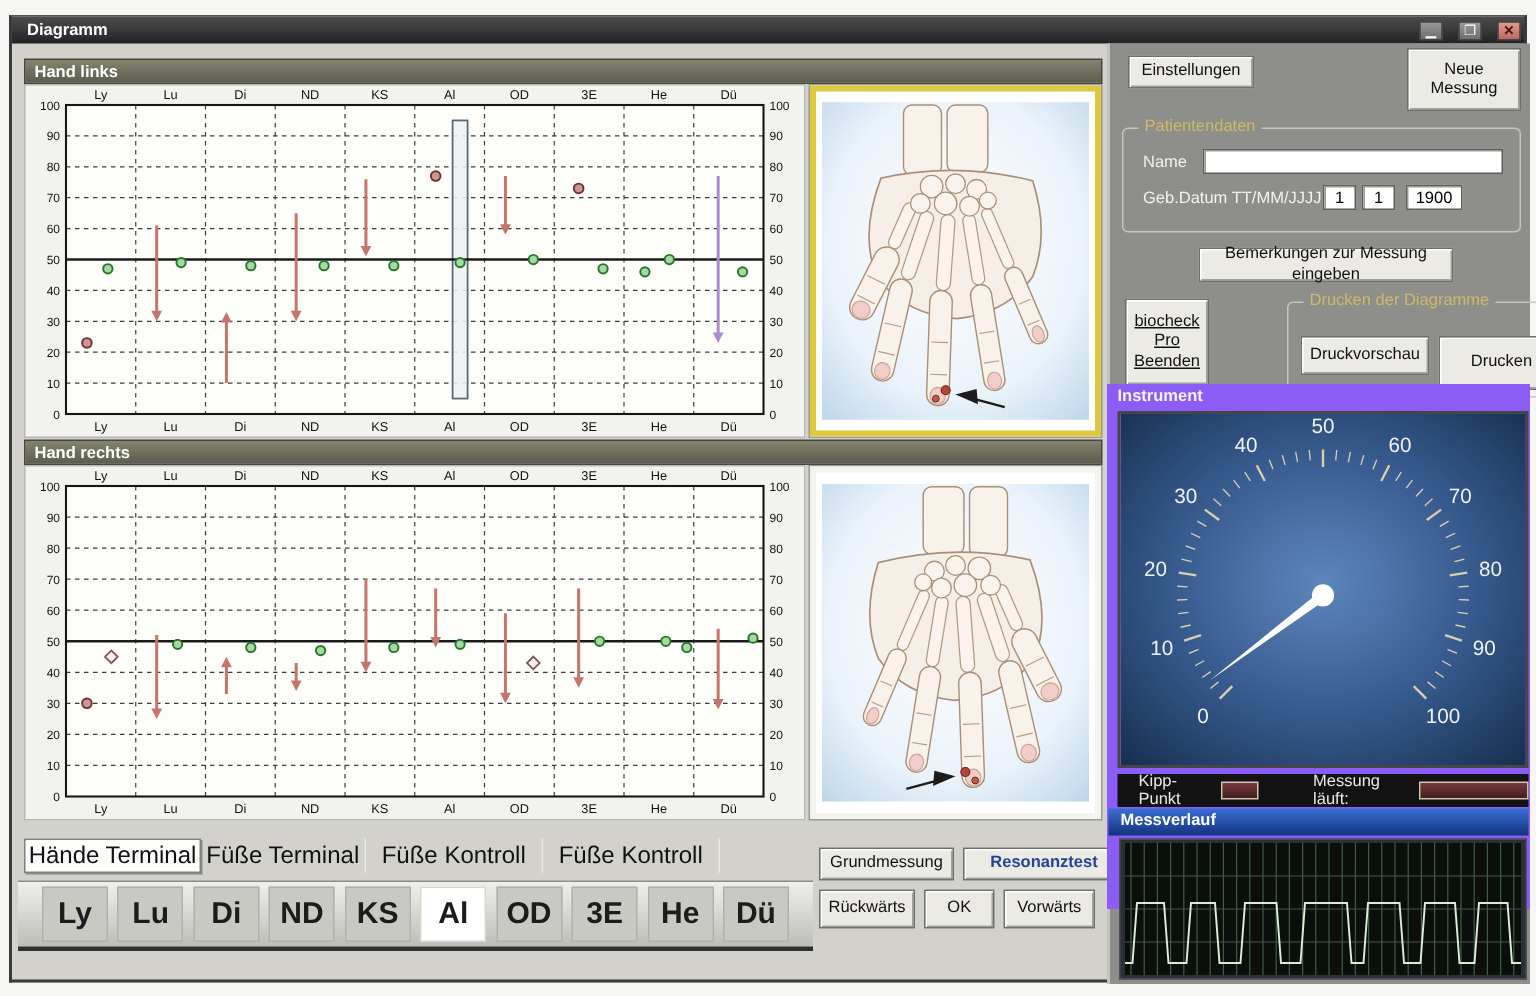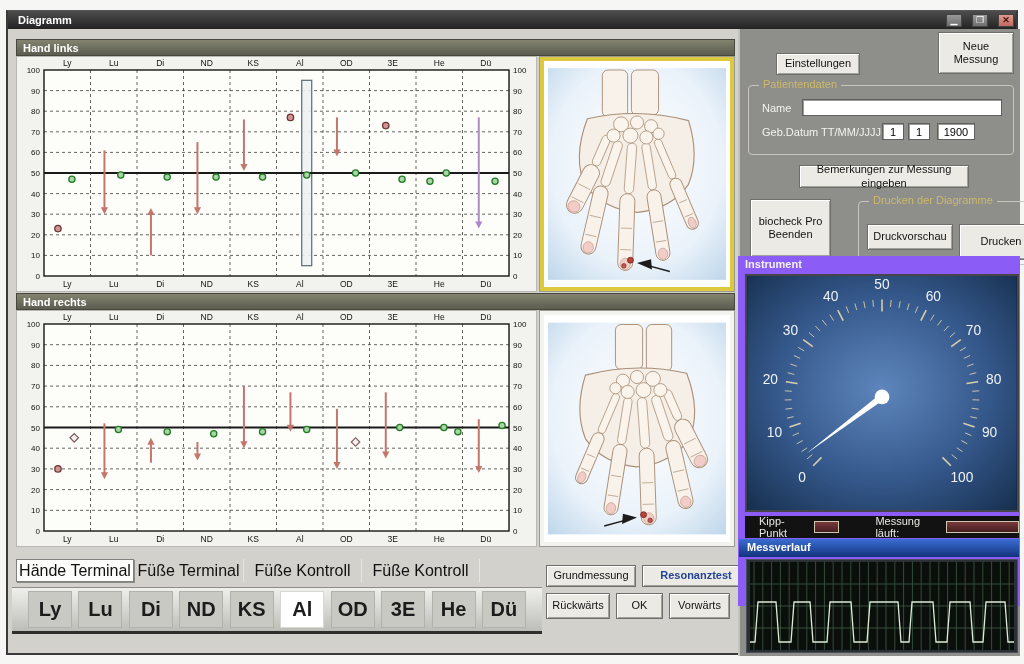--- a/index.html
+++ b/index.html
@@ -444,36 +444,36 @@
     <div class="letter-btn">Dü</div>
   </div>
 
   <button class="btn" style="left:538px;top:554px;width:90px;height:22px;">Grundmessung</button>
   <button class="btn blue" style="left:634px;top:554px;width:108px;height:22px;">Resonanztest</button>
   <button class="btn" style="left:538px;top:582px;width:64px;height:26px;">Rückwärts</button>
   <button class="btn" style="left:608px;top:582px;width:47px;height:26px;">OK</button>
   <button class="btn" style="left:661px;top:582px;width:61px;height:26px;">Vorwärts</button>
 
   <div class="right-panel">
-    <button class="btn" style="left:12px;top:24px;width:84px;height:22px;margin-left:24px;">Einstellungen</button>
+    <button class="btn" style="left:12px;top:8px;width:84px;height:22px;">Einstellungen</button>
     <button class="btn" style="left:198px;top:3px;width:76px;height:42px;">Neue Messung</button>
 
     <div class="group" style="left:8px;top:56px;width:266px;height:70px;">
       <span class="legend">Patientendaten</span>
       <span class="lbl" style="left:13px;top:16px;">Name</span>
       <input class="field" style="left: 53px; top: 13px; width: 200px; height: 17px;" value="">
       <span class="lbl" style="left:13px;top:40px;">Geb.Datum TT/MM/JJJJ</span>
       <input class="field" style="left: 133px; top: 37px; width: 22px; height: 17px; text-align: center;" value="1">
       <input class="field" style="left: 159px; top: 37px; width: 22px; height: 17px; text-align: center;" value="1">
       <input class="field" style="left: 188px; top: 37px; width: 38px; height: 17px; text-align: center;" value="1900">
     </div>
 
     <button class="btn" style="left:59px;top:136px;width:170px;height:23px;">Bemerkungen zur Messung eingeben</button>
 
-    <button class="btn" style="left:10px;top:170px;width:81px;height:58px;padding:2px;">biocheck Pro Beenden</button>
+    <button class="btn" style="left:10px;top:170px;width:56px;height:58px;padding:2px;text-decoration:underline;">biocheck Pro Beenden</button>
 
     <div class="group" style="left:86px;top:172px;width:192px;height:64px;margin-left:32px;">
       <span class="legend">Drucken der Diagramme</span>
       <button class="btn" style="left:8px;top:22px;width:86px;height:26px;">Druckvorschau</button>
       <button class="btn" style="left:100px;top:22px;width:84px;height:36px;">Drucken</button>
     </div>
   </div>
 
   <div class="dark-section">
     <span class="instr-title">Instrument</span>

